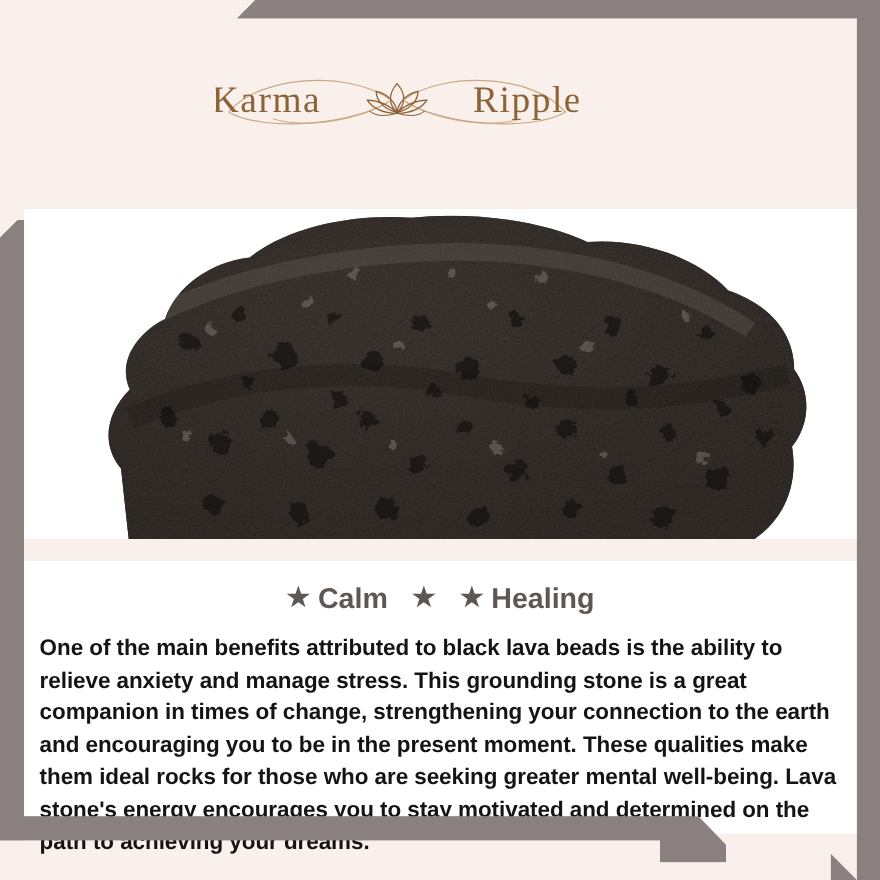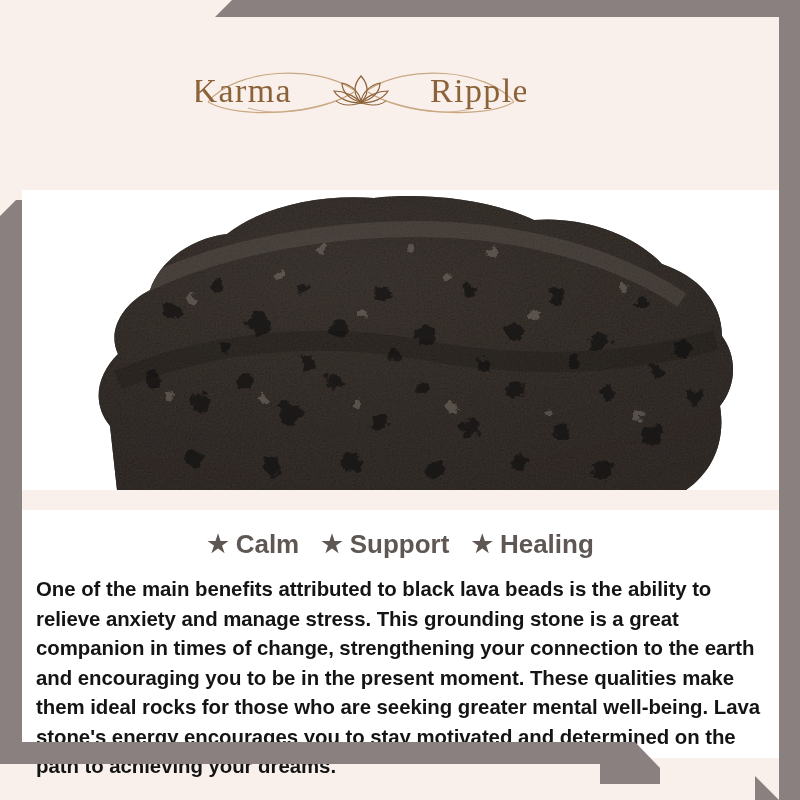--- a/index.html
+++ b/index.html
@@ -346,21 +346,20 @@
 
 
   <div class="body-panel">
     <div class="benefits">
       <div class="benefit">
         <span class="star">★</span>
         <span>Calm</span>
       </div>
       <div class="benefit">
         <span class="star">★</span>
-        <span>Support</span>
       </div>
       <div class="benefit">
         <span class="star">★</span>
         <span>Healing</span>
       </div>
     </div>
 
     <p class="paragraph">One of the main benefits attributed to black lava beads is the ability to relieve anxiety and manage stress. This grounding stone is a great companion in times of change, strengthening your connection to the earth and encouraging you to be in the present moment. These qualities make them ideal rocks for those who are seeking greater mental well-being. Lava stone's energy encourages you to stay motivated and determined on the path to achieving your dreams.</p>
   </div>
 

